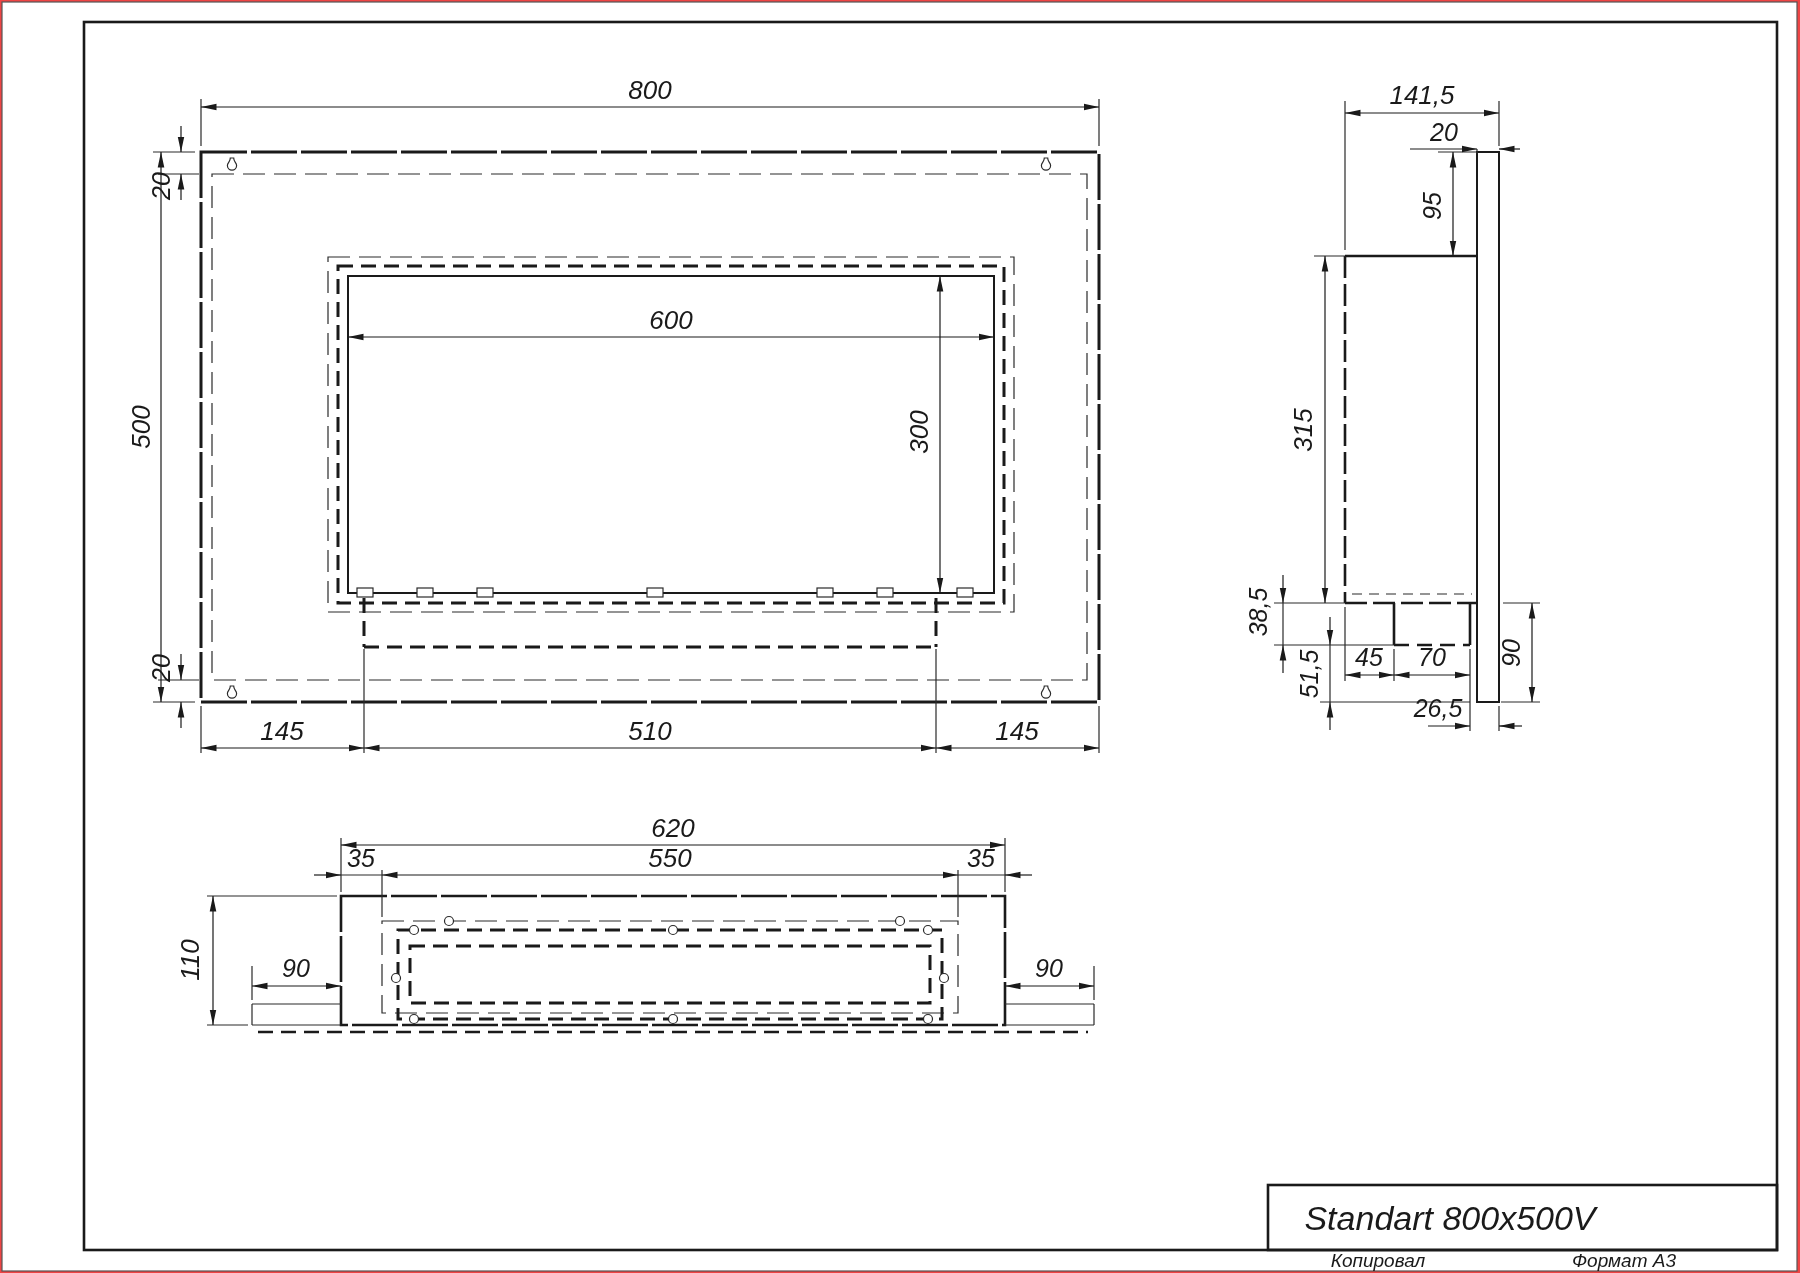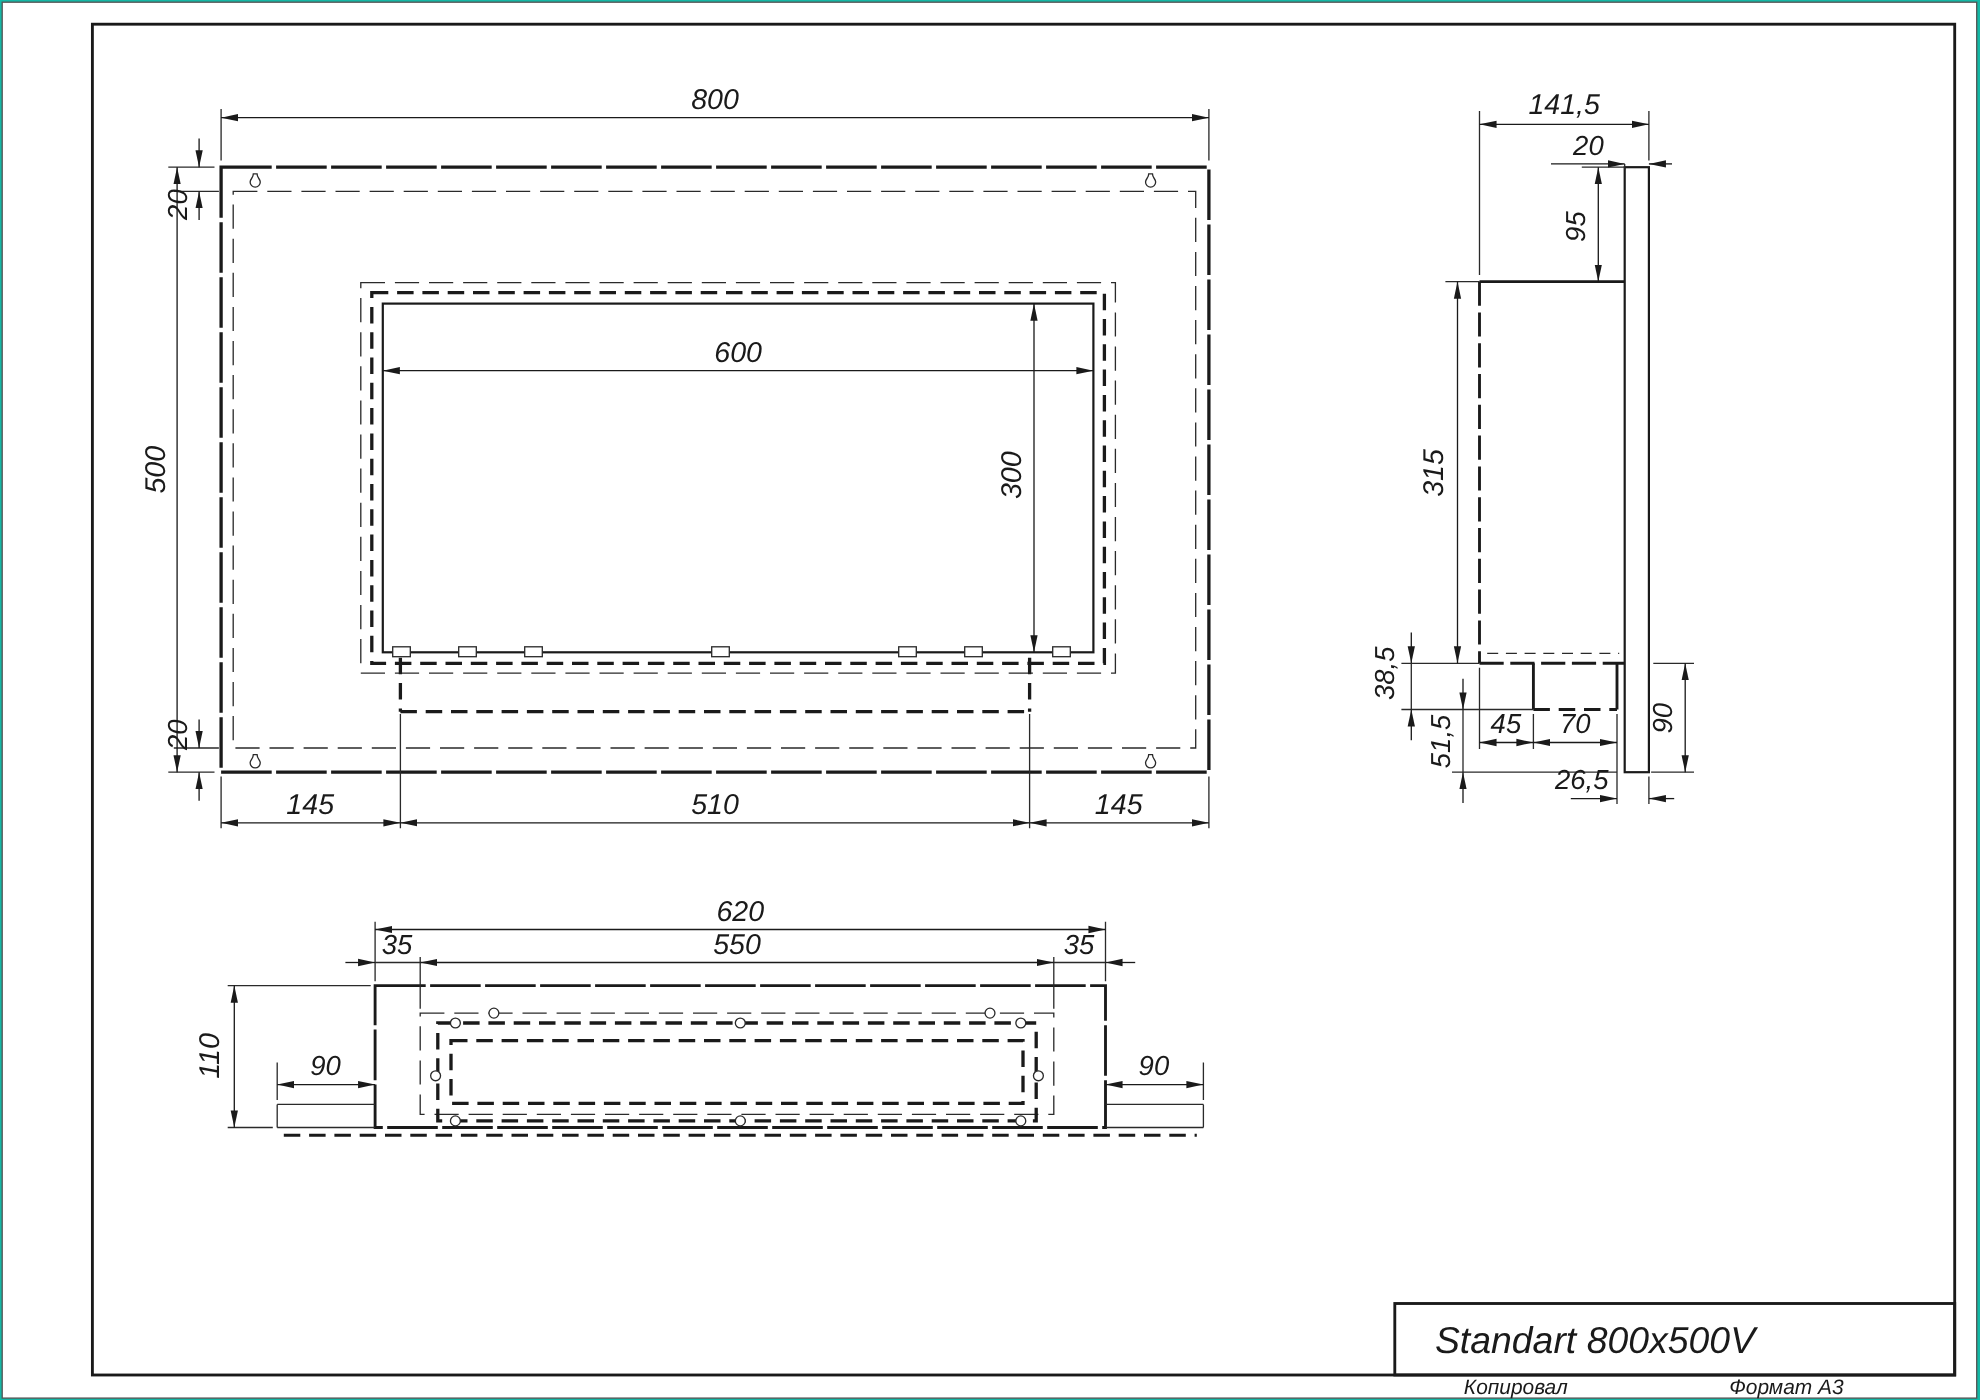--- a/index.html
+++ b/index.html
@@ -1,16 +1,16 @@
 <!DOCTYPE html>
 <html><head>
 <meta charset="utf-8">
 <style>
   html,body{margin:0;padding:0;background:#ffffff;}
-  .sheet{width:1800px;height:1273px;position:relative;background:#14b8a6;}
+  .sheet{width:1800px;height:1273px;position:relative;background:#ef4444;}
   svg{display:block;}
   text{font-family:"Liberation Sans","DejaVu Sans",sans-serif;font-style:italic;fill:#1a1a1a;}
   .dimtxt{font-size:26px;}
   .dimtxt-s{font-size:25px;}
   .titletxt{font-size:34px;}
   .foottxt{font-size:19px;}
   .thick{stroke:#1a1a1a;stroke-width:3;fill:none;}
   .thick2{stroke:#1a1a1a;stroke-width:2.6;fill:none;}
   .med{stroke:#1a1a1a;stroke-width:2;fill:none;}
   .thin{stroke:#2a2a2a;stroke-width:1.2;fill:none;}

